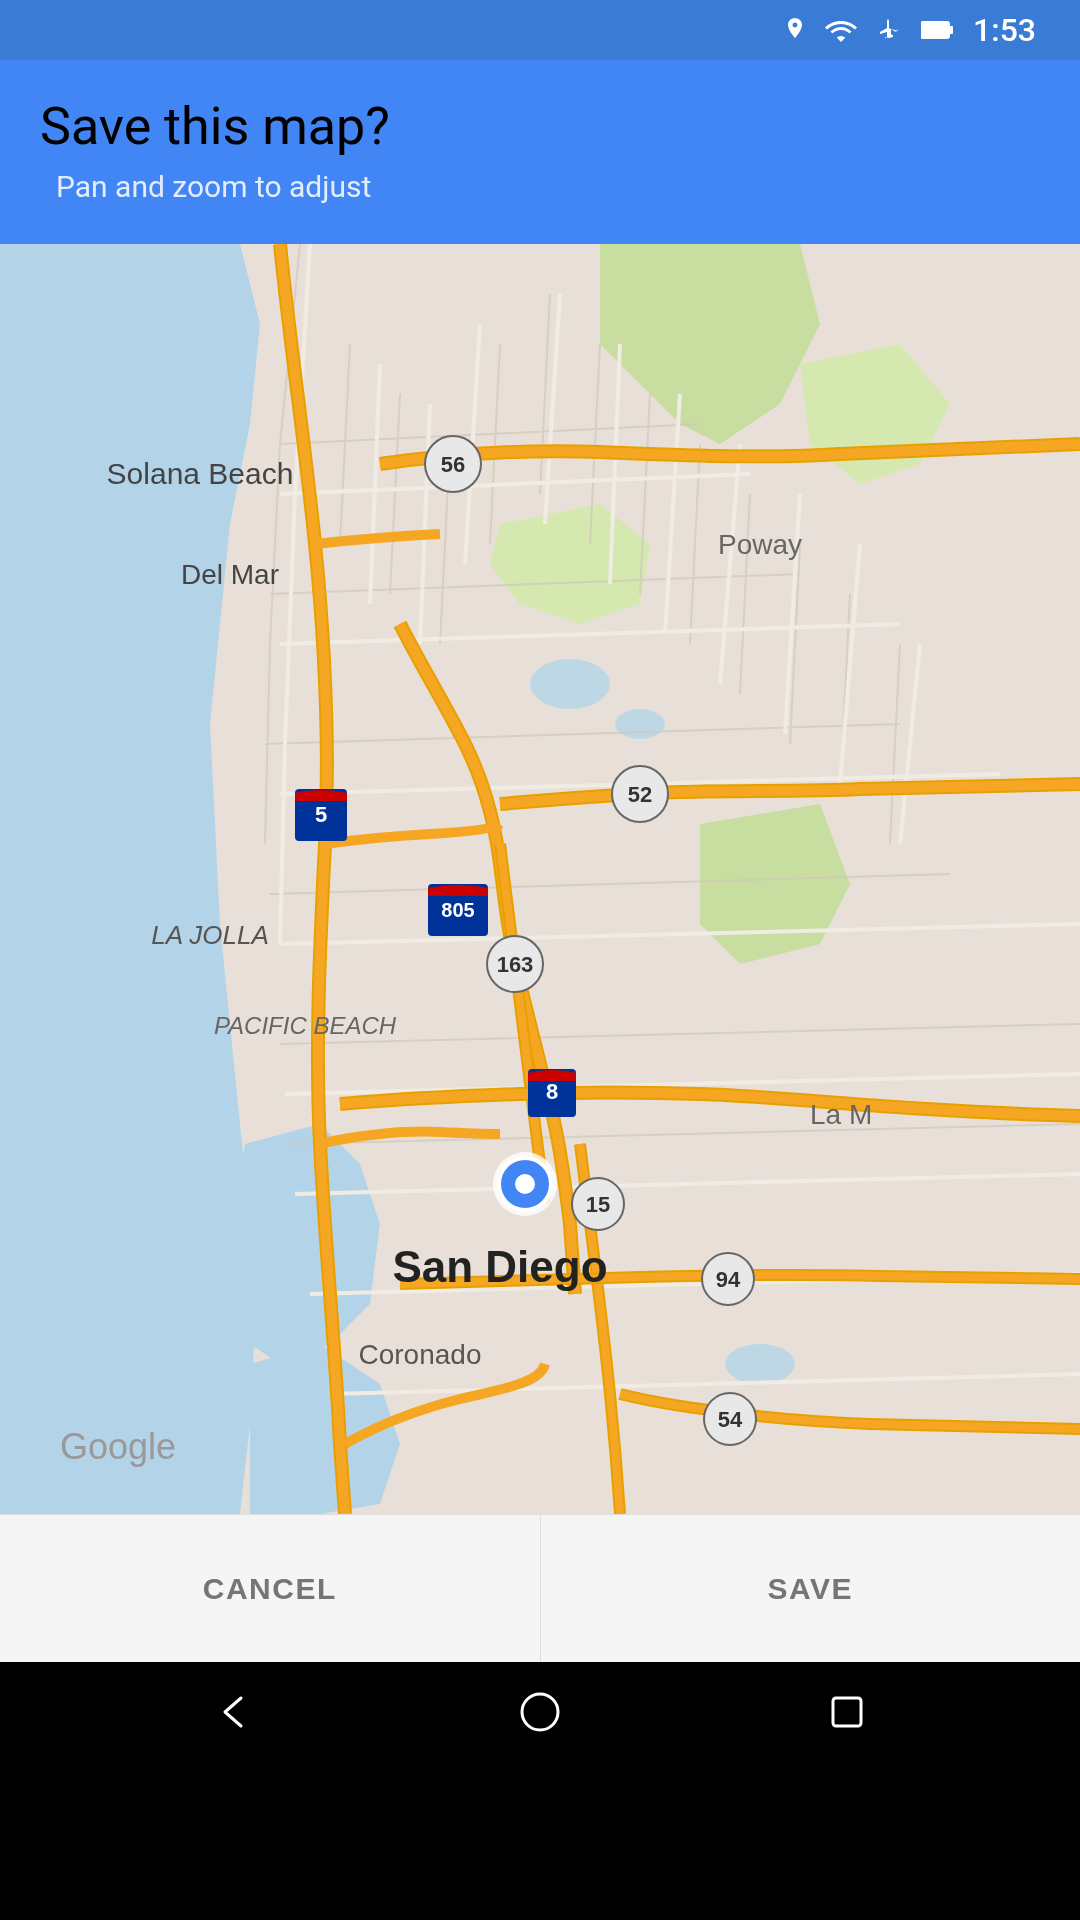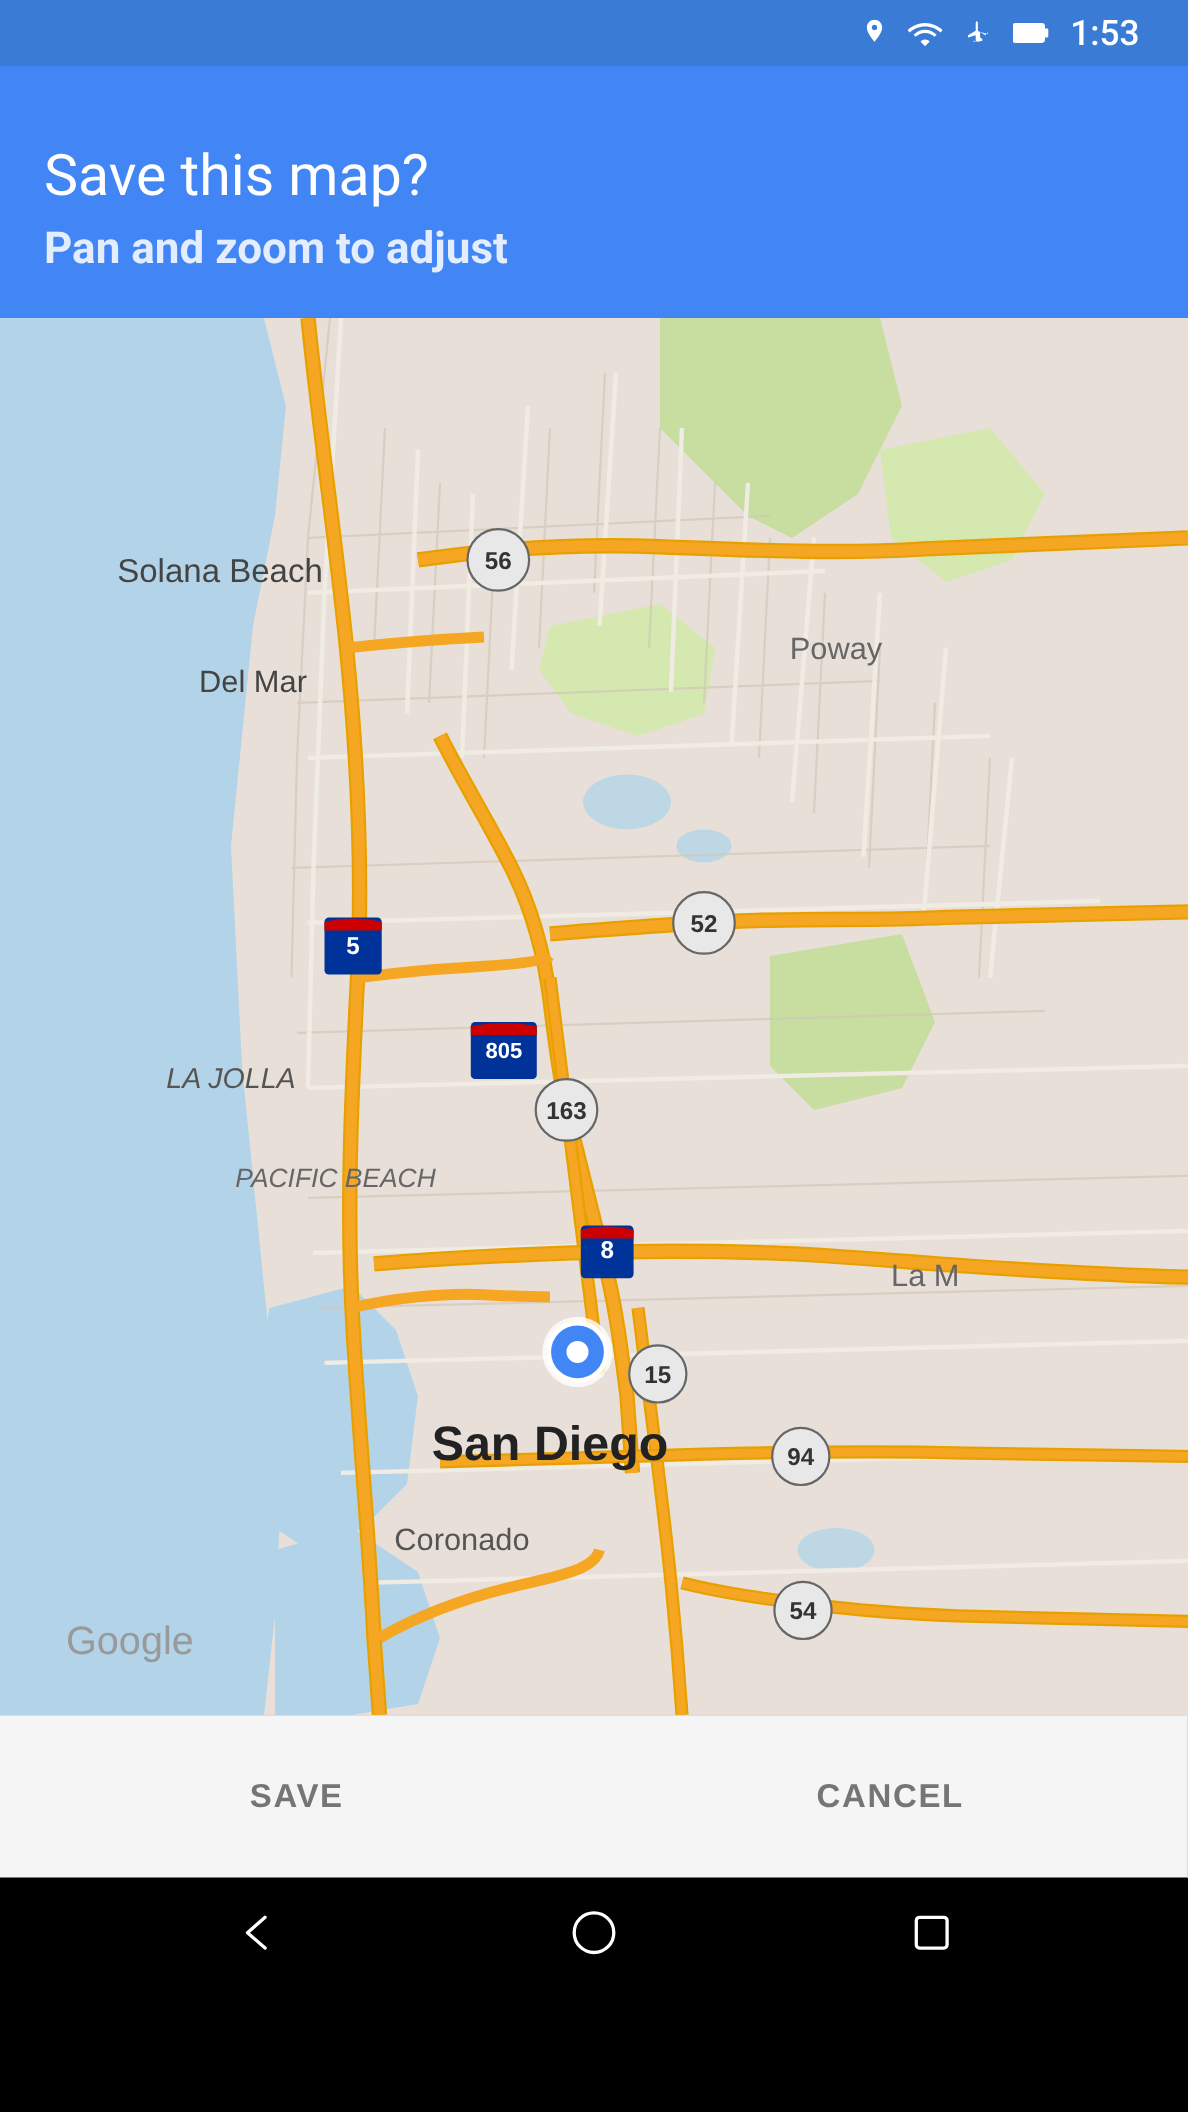--- a/index.html
+++ b/index.html
@@ -38,31 +38,31 @@
     }
 
     
     .header {
       width: 100%;
       background: #4285f4;
       padding: 36px 40px 40px 40px;
     }
 
     .header-title {
-      color: #ffffff;
+      color: #000000;
       font-size: 52px;
       font-weight: 400;
       margin-bottom: 12px;
-      margin-top: 33px;
     }
 
     .header-subtitle {
       color: rgba(255,255,255,0.85);
-      font-size: 40px;
-      font-weight: 700;
+      font-size: 30px;
+      font-weight: 400;
+      margin-left: 16px;
     }
 
     
     .map-container {
       width: 100%;
       height: 1270px;
       position: relative;
       overflow: hidden;
       background: #e8e0d8;
     }
@@ -304,22 +304,22 @@
     <circle cx="525" cy="940" r="26" fill="#4285f4" stroke="white" stroke-width="4"></circle>
     <circle cx="525" cy="940" r="10" fill="white"></circle>
 
     <text x="60" y="1215" font-size="36" font-family="Arial">
       <tspan fill="#999">G</tspan><tspan fill="#999">o</tspan><tspan fill="#999">o</tspan><tspan fill="#999">g</tspan><tspan fill="#999">l</tspan><tspan fill="#999">e</tspan>
     </text>
   </svg>
 </div>
 
 <div class="action-bar">
+  <button class="action-btn cancel-btn">CANCEL</button>
   <button class="action-btn save-btn">SAVE</button>
-  <button class="action-btn cancel-btn">CANCEL</button>
 </div>
 
 <div class="nav-bar">
   <div class="nav-icon">
     <svg width="44" height="44" viewBox="0 0 44 44">
       <path d="M30 8 L14 22 L30 36" stroke="white" stroke-width="3" fill="none" stroke-linecap="round" stroke-linejoin="round"></path>
     </svg>
   </div>
   <div class="nav-icon">
     <svg width="44" height="44" viewBox="0 0 44 44">

